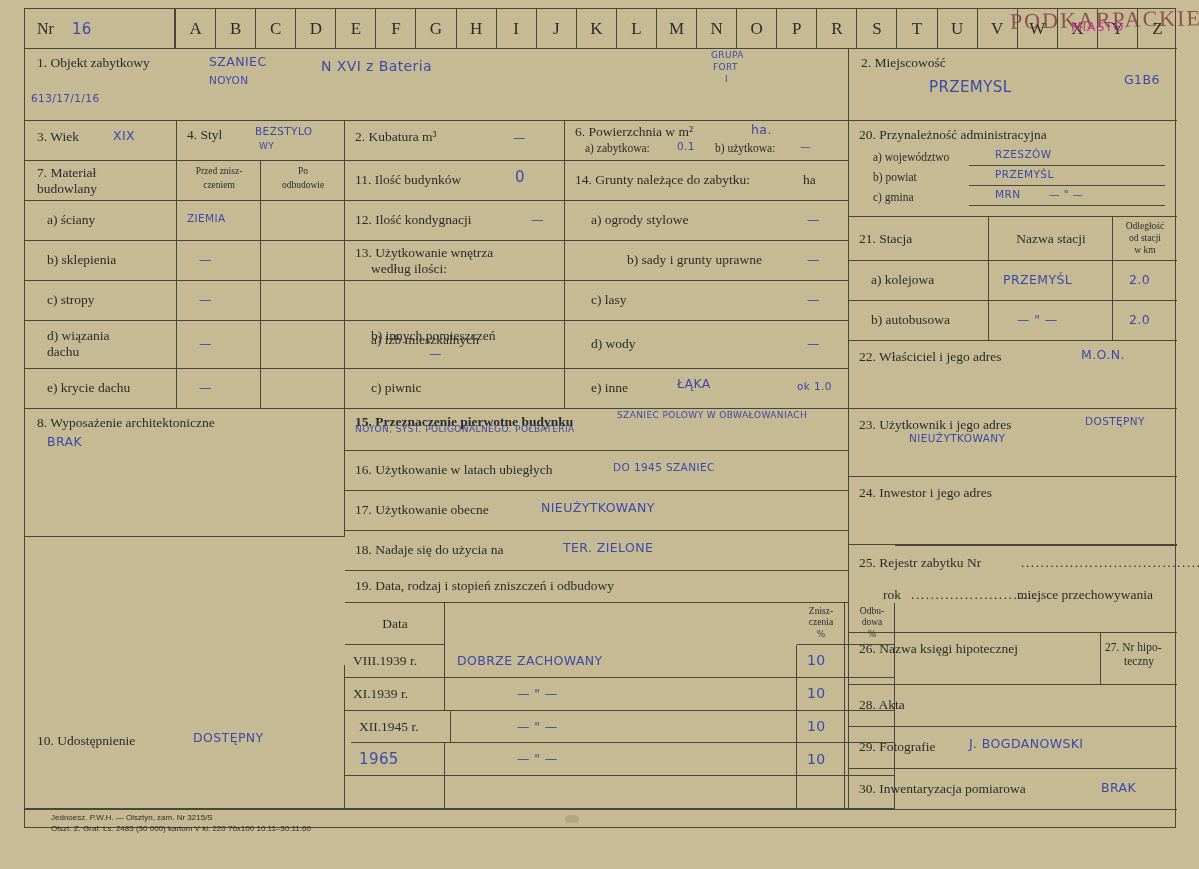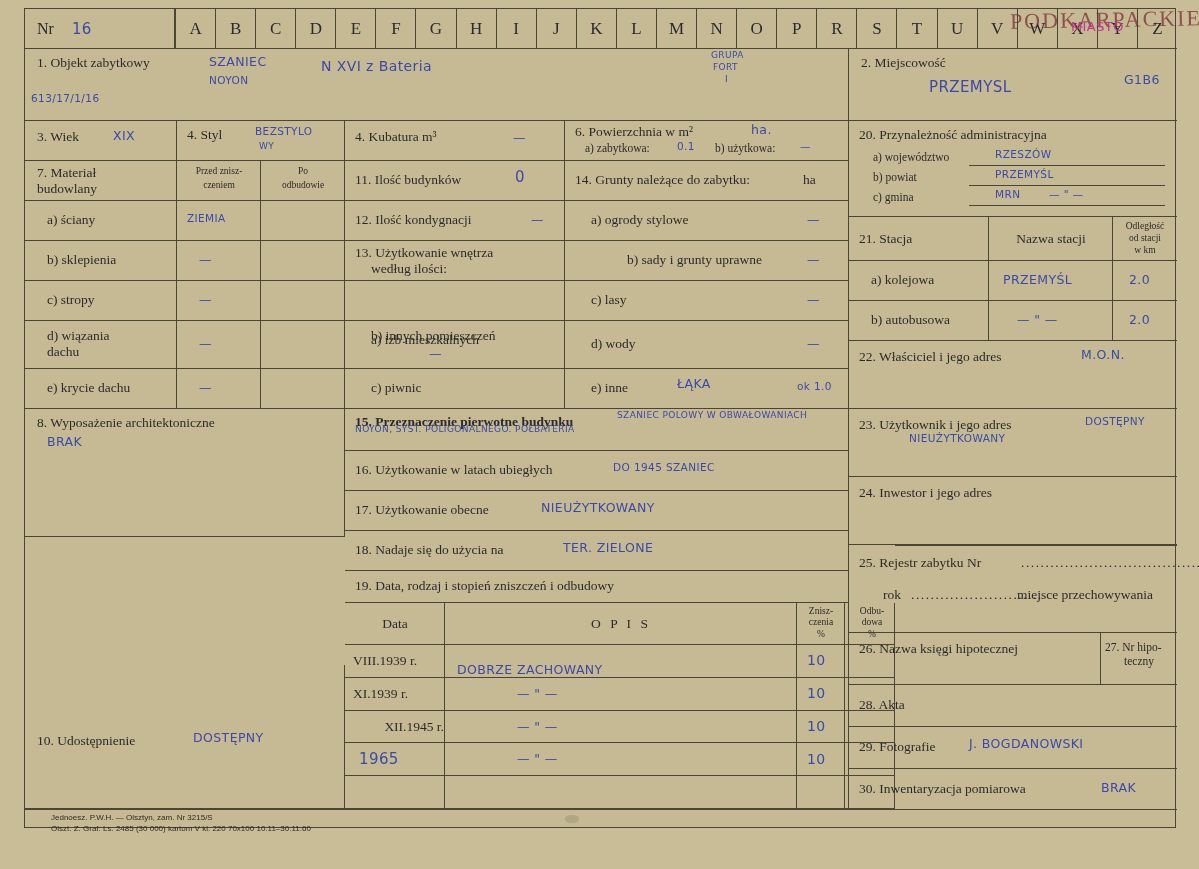--- a/index.html
+++ b/index.html
@@ -127,21 +127,21 @@
     <div class="abs pr" style="left:12px;top:8px;">3. Wiek</div>
     <div class="abs hw" style="left:88px;top:8px;">XIX</div>
   </div>
   <div class="abs bb br" style="left:152px;top:112px;width:168px;height:40px;">
     <div class="abs pr" style="left:10px;top:6px;">4. Styl</div>
     <div class="abs hw sm" style="left:78px;top:5px;">BEZSTYLO</div>
     <div class="abs hw xs" style="left:82px;top:21px;">WY</div>
   </div>
 
   <div class="abs bb br" style="left:320px;top:112px;width:220px;height:40px;">
-    <div class="abs pr" style="left:10px;top:8px;">4. Kubatura m³</div>
+    <div class="abs pr" style="left:10px;top:8px;">2. Kubatura m³</div>
     <div class="abs hw" style="left:168px;top:10px;">—</div>
   </div>
 
   <div class="abs bb br" style="left:540px;top:112px;width:284px;height:40px;">
     <div class="abs pr" style="left:10px;top:3px;">6. Powierzchnia w m²</div>
     <div class="abs hw" style="left:186px;top:2px;">ha.</div>
     <div class="abs prs" style="left:20px;top:21px;">a) zabytkowa:</div>
     <div class="abs hw sm" style="left:112px;top:20px;">0.1</div>
     <div class="abs prs" style="left:150px;top:21px;">b) użytkowa:</div>
     <div class="abs hw sm" style="left:235px;top:20px;">—</div>
@@ -345,57 +345,54 @@
     <div class="abs hw" style="left:168px;top:66px;">DOSTĘPNY</div>
   </div>
 
   <div class="abs bb br" style="left:320px;top:562px;width:504px;height:32px;">
     <div class="abs pr" style="left:10px;top:7px;">19. Data, rodzaj i stopień zniszczeń i odbudowy</div>
   </div>
 
   <div class="abs bb br" style="left:320px;top:594px;width:100px;height:42px;">
     <div class="abs pr ctr" style="left:0;top:13px;width:100px;">Data</div>
   </div>
-  <div class="abs bb br" style="left:420px;top:594px;width:352px;height:42px;">
-    <div class="abs pr ctr" style="left:0;top:13px;width:352px;letter-spacing:3px;">O P I S</div>
-  </div>
   <div class="abs bb br" style="left:772px;top:594px;width:48px;height:42px;">
     <div class="abs prxs ctr" style="left:0;top:3px;width:48px;">Znisz-</div>
     <div class="abs prxs ctr" style="left:0;top:14px;width:48px;">czenia</div>
     <div class="abs prxs ctr" style="left:0;top:26px;width:48px;">%</div>
   </div>
   <div class="abs bb br" style="left:820px;top:594px;width:4px;height:42px;"></div>
 
   <div class="abs" id="f19rows" style="left:320px;top:636px;width:504px;height:164px;">
       <div class="abs" style="left: 0px; top: 0px; width: 504px; height: 32.8px;">
         <div class="abs bb br vcenter" style="left: 0px; top: 0px; width: 100px; height: 32.8px;">
           <span class="pr" style="margin-left: 8px;">VIII.1939 r.</span>
         </div>
-        <div class="abs bb br vcenter" style="left: 100px; top: 0px; width: 352px; height: 32.8px; align-items: flex-end;">
+        <div class="abs bb br vcenter" style="left: 100px; top: 0px; width: 352px; height: 32.8px;">
           <span class="hw" style="margin-left: 12px;">DOBRZE ZACHOWANY</span>
         </div>
         <div class="abs bb br vcenter" style="left: 452px; top: 0px; width: 48px; height: 32.8px;">
           <span class="hw" style="margin-left: 10px; font-size: 14px;">10</span>
         </div>
         <div class="abs bb br" style="left: 500px; top: 0px; width: 4px; height: 32.8px;"></div>
       </div>
       <div class="abs" style="left: 0px; top: 32.8px; width: 504px; height: 32.8px;">
         <div class="abs bb br vcenter" style="left: 0px; top: 0px; width: 100px; height: 32.8px;">
           <span class="pr" style="margin-left: 8px;">XI.1939 r.</span>
         </div>
         <div class="abs bb br vcenter" style="left: 100px; top: 0px; width: 352px; height: 32.8px;">
           <span class="hw" style="margin-left: 72px;">— " —</span>
         </div>
         <div class="abs bb br vcenter" style="left: 452px; top: 0px; width: 48px; height: 32.8px;">
           <span class="hw" style="margin-left: 10px; font-size: 14px;">10</span>
         </div>
         <div class="abs bb br" style="left: 500px; top: 0px; width: 4px; height: 32.8px;"></div>
       </div>
       <div class="abs" style="left: 0px; top: 65.6px; width: 504px; height: 32.8px;">
-        <div class="abs bb br vcenter" style="left: 0px; top: 0px; width: 100px; height: 32.8px; justify-content: flex-end;">
+        <div class="abs bb br vcenter" style="left: 6px; top: 0px; width: 100px; height: 32.8px;">
           <span class="pr" style="margin-left: 8px;">XII.1945 r.</span>
         </div>
         <div class="abs bb br vcenter" style="left: 100px; top: 0px; width: 352px; height: 32.8px;">
           <span class="hw" style="margin-left: 72px;">— " —</span>
         </div>
         <div class="abs bb br vcenter" style="left: 452px; top: 0px; width: 48px; height: 32.8px;">
           <span class="hw" style="margin-left: 10px; font-size: 14px;">10</span>
         </div>
         <div class="abs bb br" style="left: 500px; top: 0px; width: 4px; height: 32.8px;"></div>
       </div>

